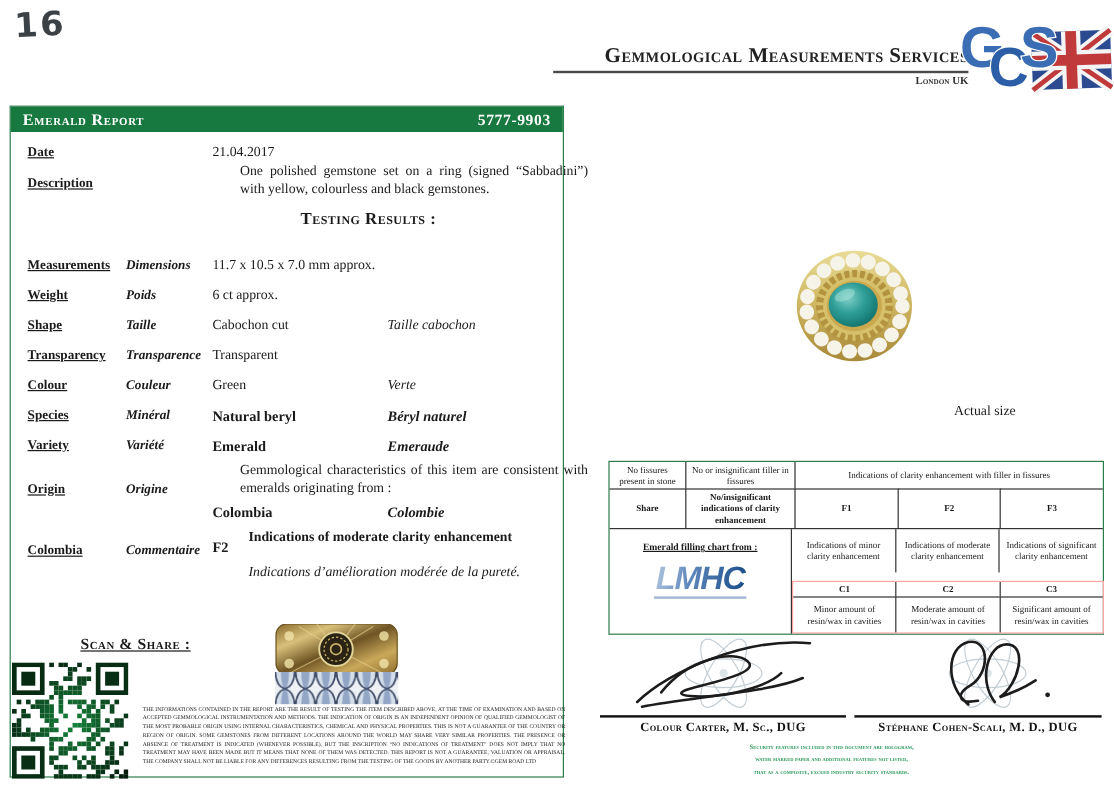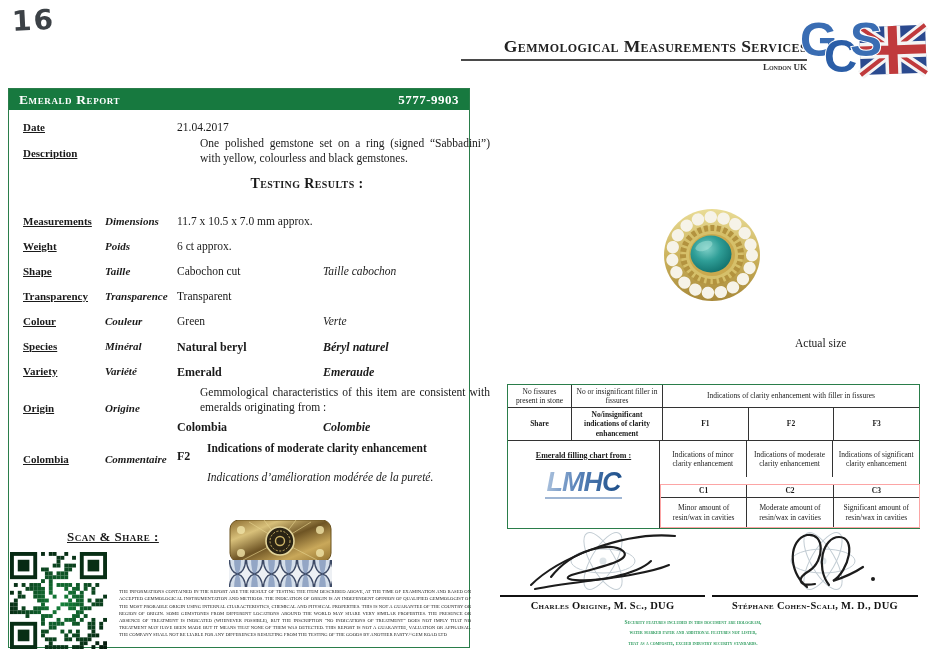--- a/index.html
+++ b/index.html
@@ -521,21 +521,21 @@
         <ellipse cx="80" cy="34" rx="32" ry="12" transform="rotate(120 80 34)"></ellipse>
         <circle cx="80" cy="34" r="3.5" fill="#dde4e8" stroke="none"></circle>
       </g>
       <g stroke="#1c1c1c" fill="none" stroke-width="2.1" stroke-linecap="round">
         <path d="M8 58 C34 32 100 4 152 9"></path>
         <path d="M28 50 C50 22 88 14 100 24 C110 33 78 40 52 47 C30 53 62 56 90 50 C108 46 122 40 128 34"></path>
         <path d="M12 62 C52 54 118 50 146 38"></path>
       </g>
     </svg>
     <div class="sig-rule"></div>
-    <div class="sig-name">Charles Origine, M. Sc., DUG</div>
+    <div class="sig-name">Colour Carter, M. Sc., DUG</div>
   </div>
 
   <div class="abs sig-block" style="left:712px; width:206px">
     <svg width="160" height="66" viewBox="0 0 160 66">
       <g stroke="#c3cdd4" fill="none" stroke-width="1">
         <ellipse cx="88" cy="34" rx="32" ry="12"></ellipse>
         <ellipse cx="88" cy="34" rx="32" ry="12" transform="rotate(60 88 34)"></ellipse>
         <ellipse cx="88" cy="34" rx="32" ry="12" transform="rotate(120 88 34)"></ellipse>
         <circle cx="88" cy="34" r="3.5" fill="#dde4e8" stroke="none"></circle>
       </g>

